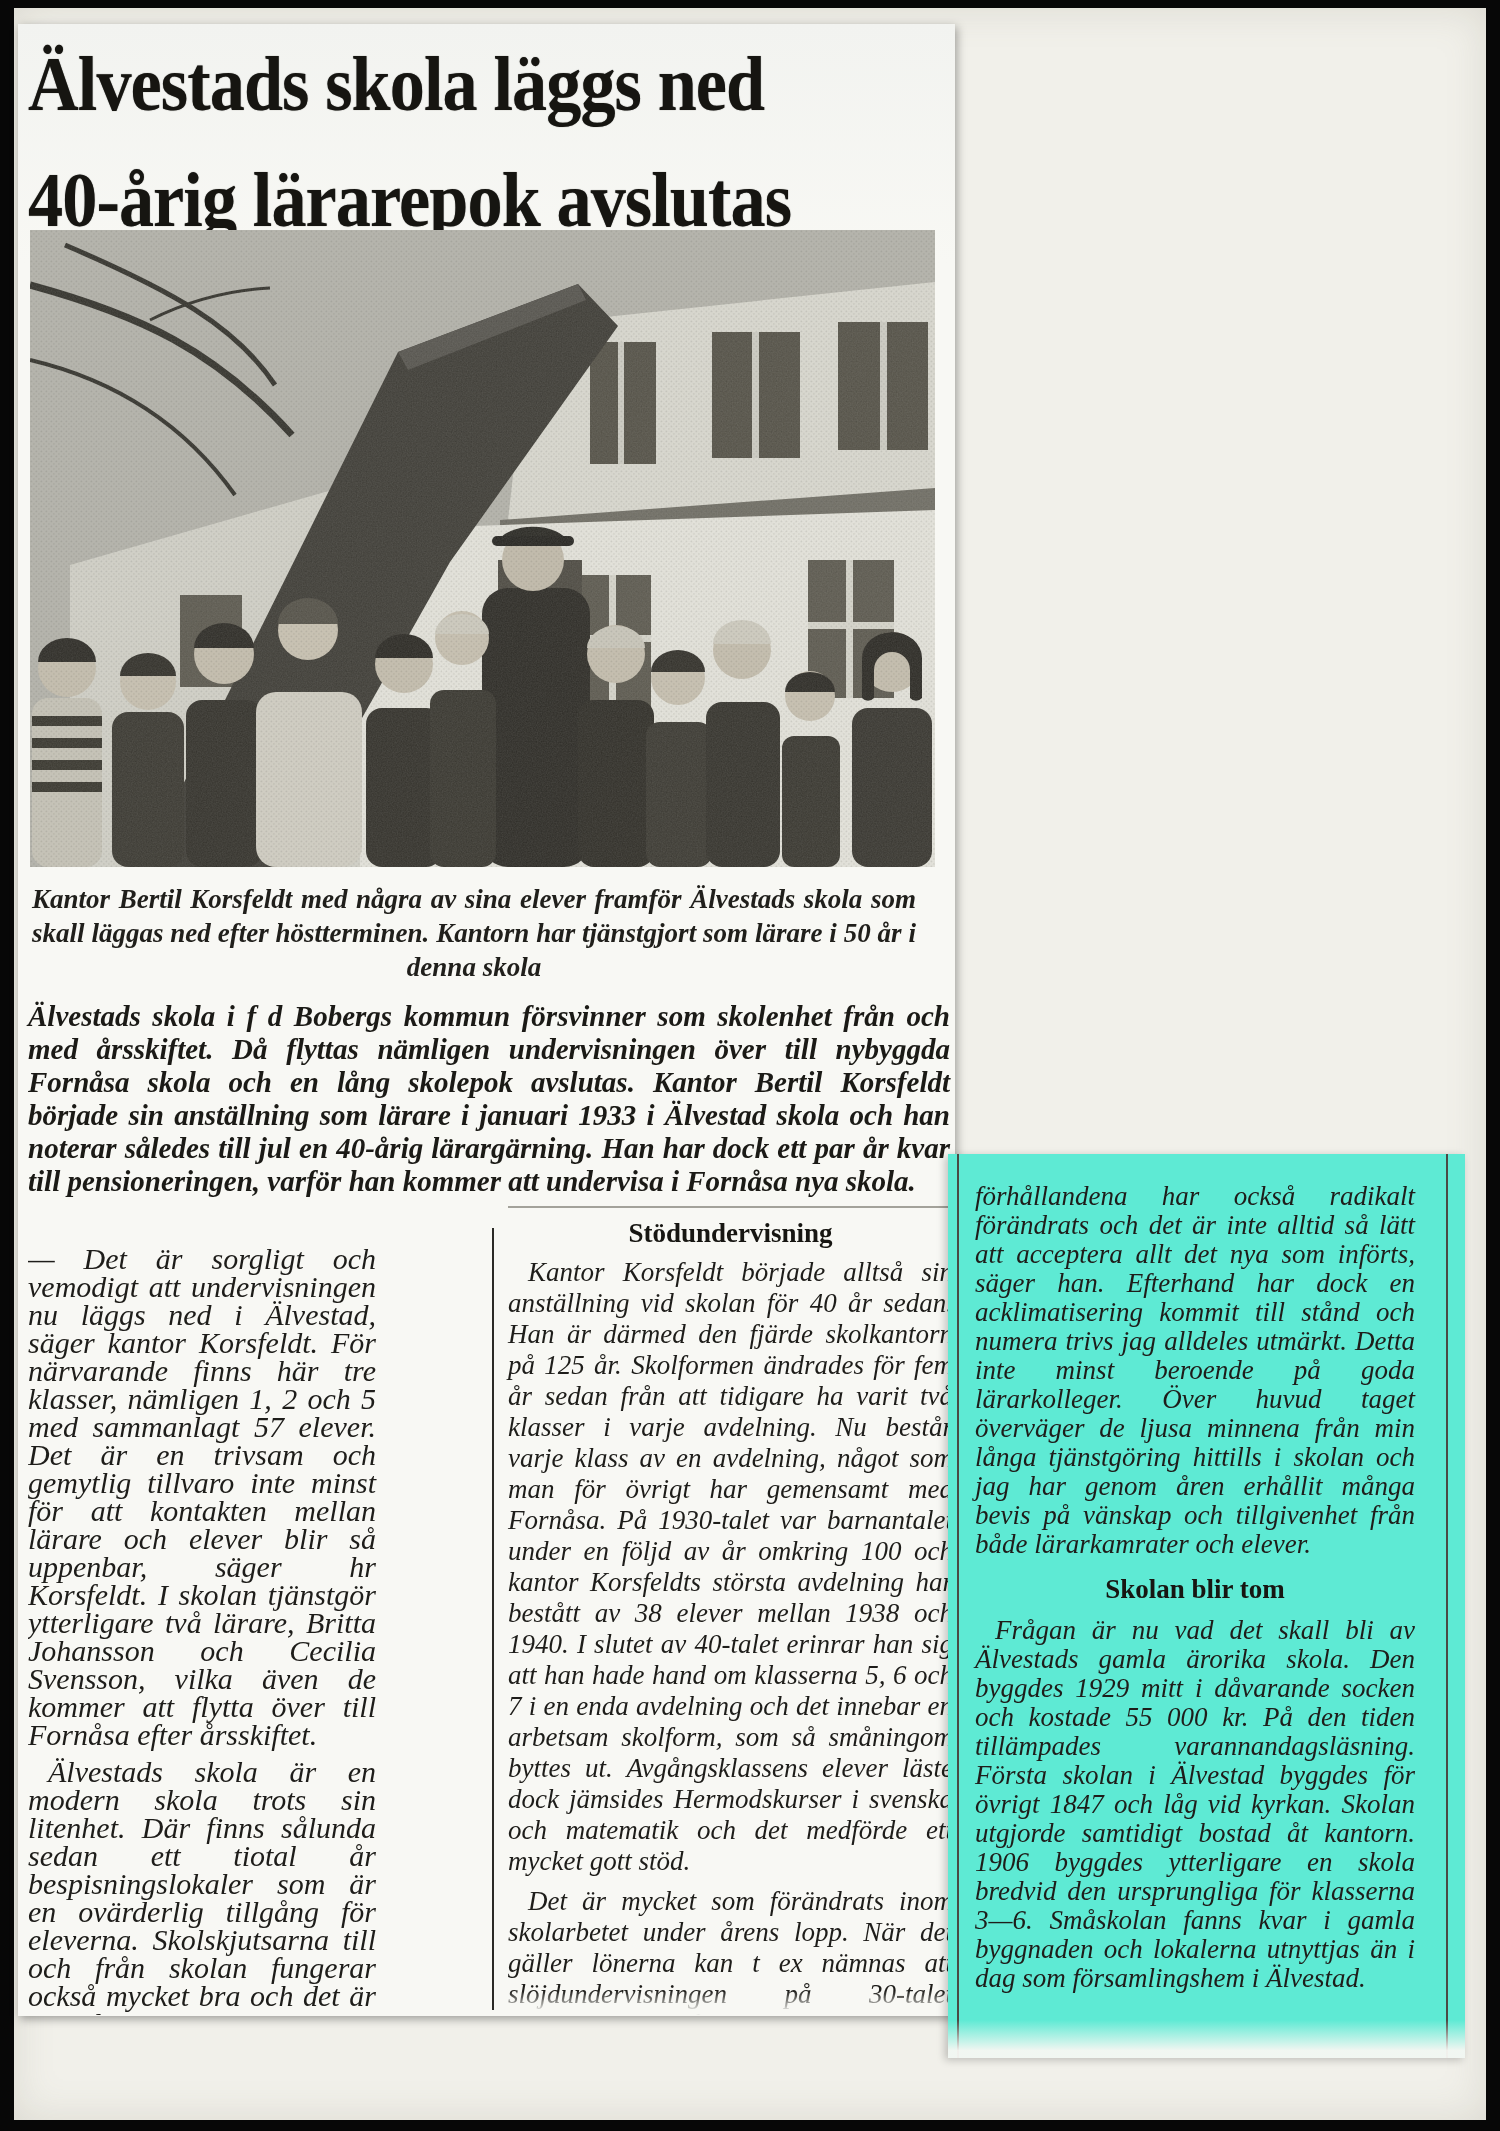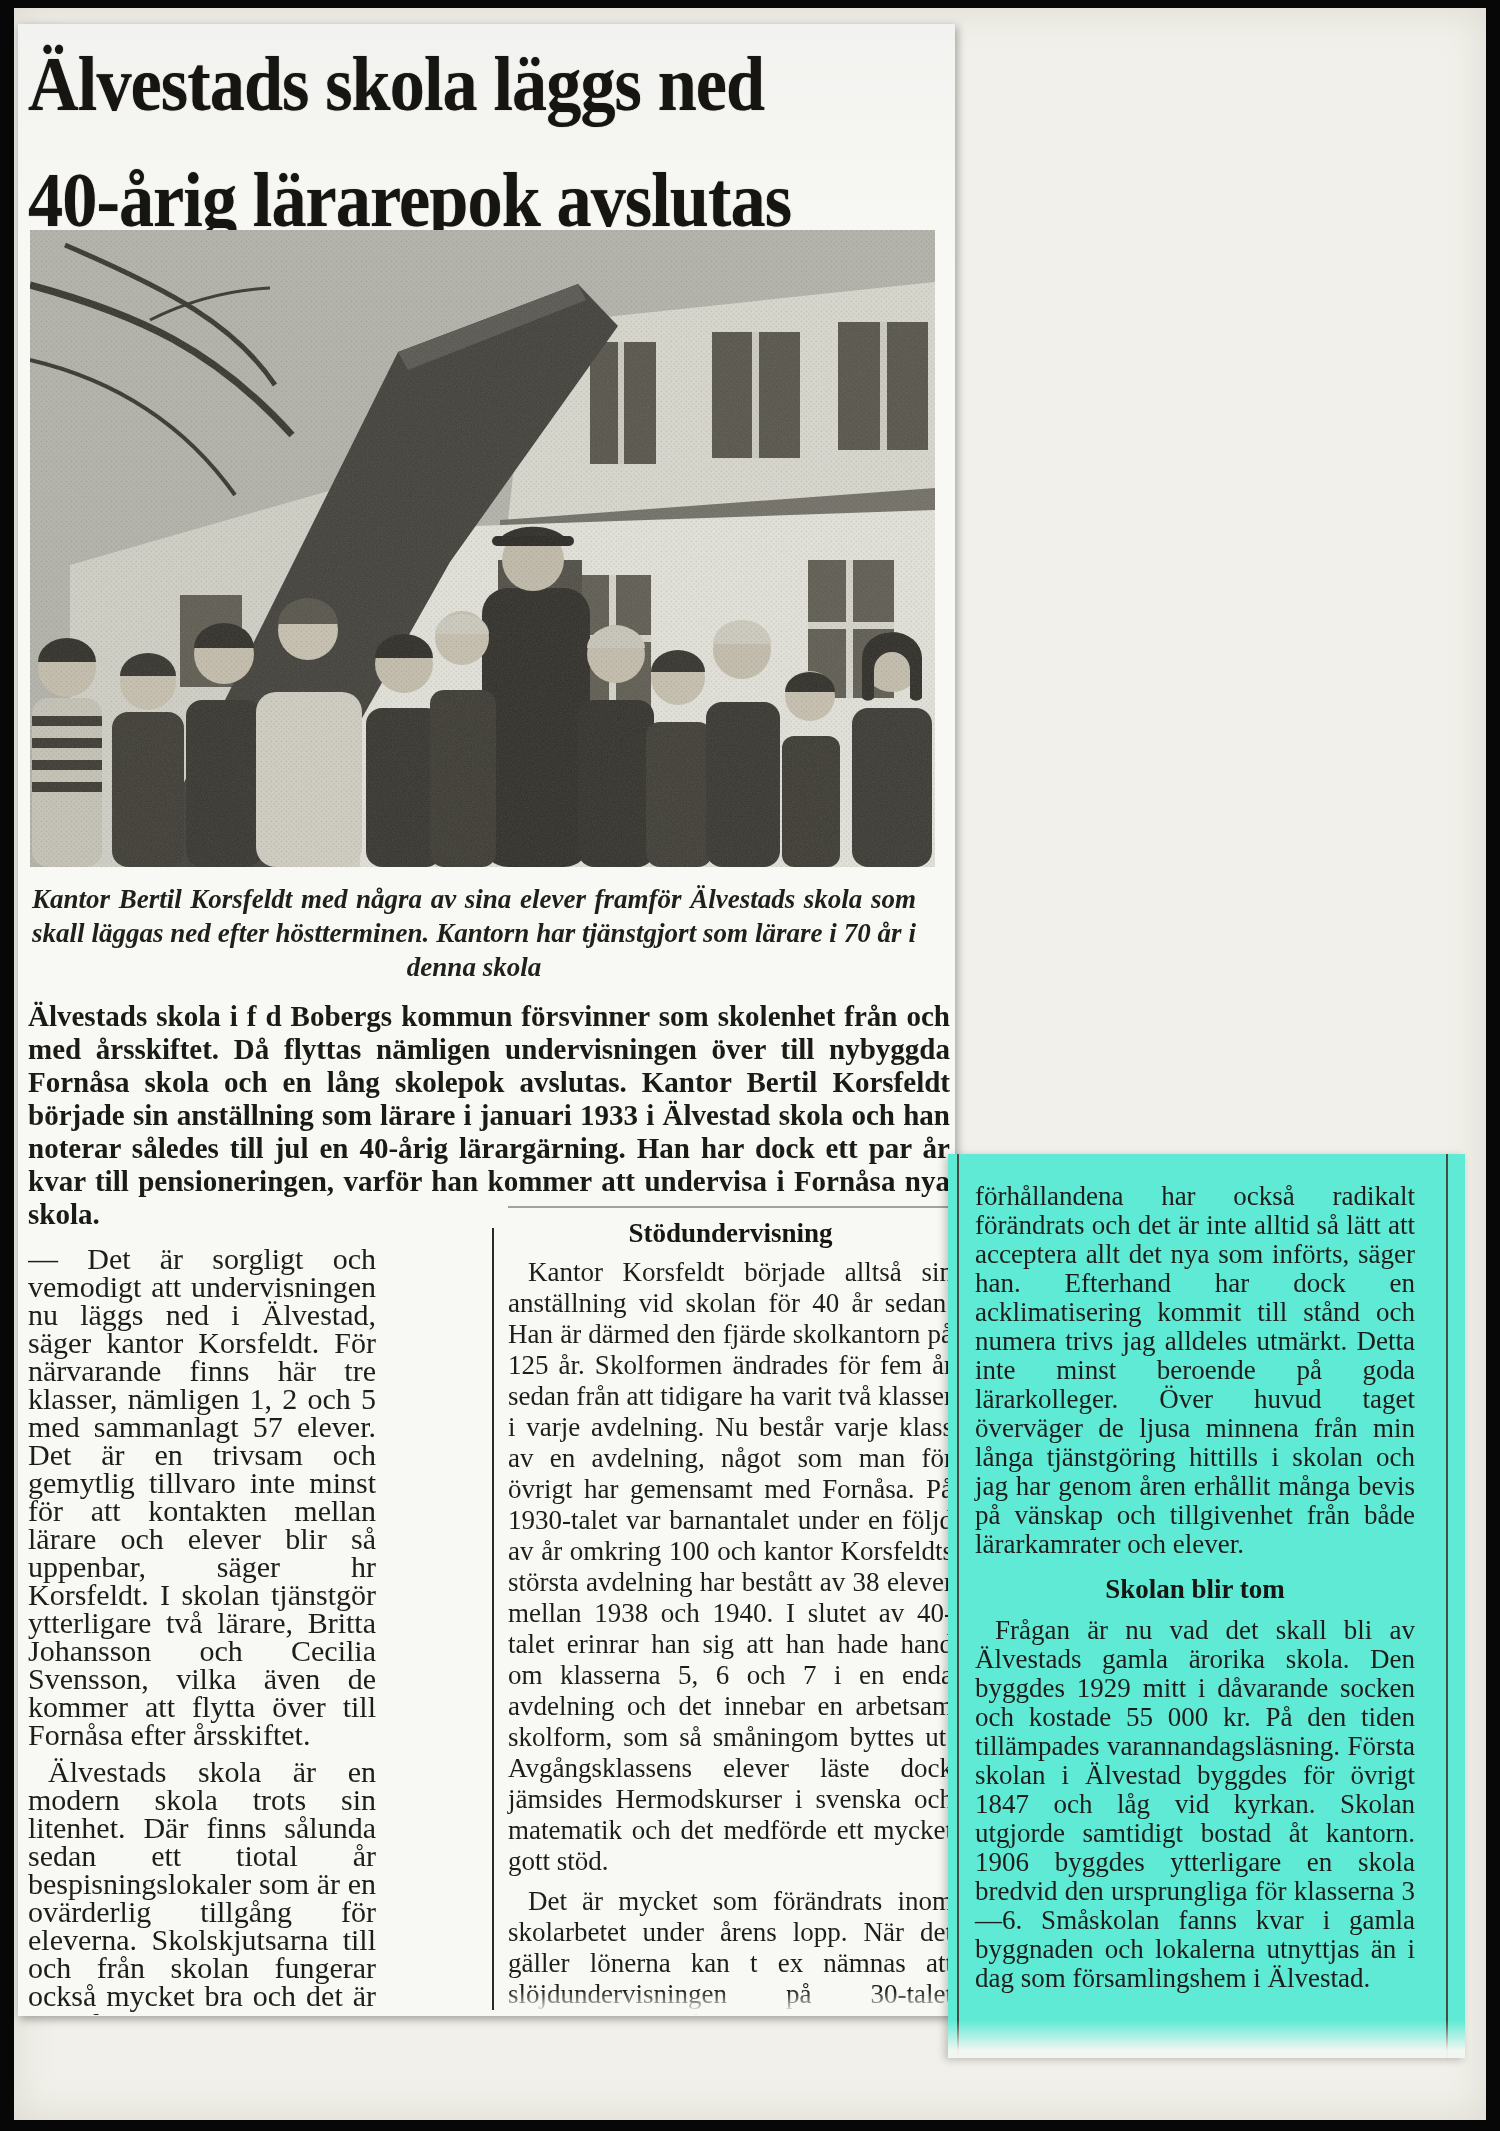--- a/index.html
+++ b/index.html
@@ -16,21 +16,21 @@
             font-size:78px;line-height:108px;letter-spacing:-1px;transform:scaleX(.9);transform-origin:left top;
             text-shadow:0 0 1px rgba(20,20,16,.6);}
   #headline-1{top:30px;}
   #headline-2{top:146px;}
   #photo{position:absolute;left:30px;top:230px;width:905px;height:637px;}
   #caption{position:absolute;left:32px;top:882px;width:884px;font-size:27px;line-height:34px;
            font-weight:700;font-style:italic;text-align:justify;text-align-last:center;color:#201f1b;}
   #lead{position:absolute;left:28px;top:1000px;width:922px;font-size:29px;line-height:33px;
         font-weight:700;text-align:justify;color:#1b1a16;}
   #columns{position:absolute;left:28px;top:1200px;width:927px;height:815px;overflow:hidden;}
-  .bodytext{text-align:justify;hyphens:auto;}
+  .bodytext{text-align:justify;hyphens:auto;font-style:italic;}
   #col-left{position:absolute;left:0;top:45px;width:348px;font-size:30px;line-height:28px;}
   #col-left p,#col-mid p,#col-right p{margin:0;}
   .para-gap{margin-top:9px !important;}
   .indent{text-indent:20px;}
   #vrule-lm{position:absolute;left:464px;top:28px;width:2px;height:782px;background:#2b2a26;}
   #col-mid{position:absolute;left:480px;top:0;width:445px;font-size:27px;line-height:31px;}
   #mid-toprule{height:0;border-top:2px solid #a3a29a;margin-top:6px;}
   .col-heading{font-weight:700;text-align:center;font-size:27px;margin:10px 0 8px 0;color:#171612;}
   #fade-mid{position:absolute;left:480px;bottom:0;width:445px;height:24px;
             background:linear-gradient(180deg,rgba(248,248,244,0) 0%,rgba(248,248,244,.95) 85%);}
@@ -149,21 +149,21 @@
           <path d="M755,462 a25,20 0 0 1 50,0 z" fill="#2e2c27"></path>
         <rect x="822" y="478" width="80" height="159" rx="16" fill="#393731"></rect>
         <circle cx="862" cy="432" r="30" fill="#c6bfaf"></circle>
         <path d="M832,428 a30,26 0 0 1 60,0 l0,40 a8,8 0 0 1 -12,0 l0,-28 a18,18 0 0 0 -36,0 l0,28 a8,8 0 0 1 -12,0 z" fill="#2c2a25"></path>
       </g>
     </g>
     <rect width="905" height="637" fill="url(#ht)"></rect>
     <rect width="905" height="637" filter="url(#grain)" opacity="0.5"></rect>
   </svg>
 
-  <div id="caption">Kantor Bertil Korsfeldt med några av sina elever framför Älvestads skola som skall läggas ned efter höstterminen. Kantorn har tjänstgjort som lärare i 70 år i denna skola</div>
+  <div id="caption">Kantor Bertil Korsfeldt med några av sina elever framför Älvestads skola som skall läggas ned efter höstterminen. Kantorn har tjänstgjort som lärare i 50 år i denna skola</div>
 
   <div id="lead" class="bodytext">Älvestads skola i f d Bobergs kommun försvinner som skolenhet från och med årsskiftet. Då flyttas nämligen undervisningen över till nybyggda Fornåsa skola och en lång skolepok avslutas. Kantor Bertil Korsfeldt började sin anställning som lärare i januari 1933 i Älvestad skola och han noterar således till jul en 40-årig lärargärning. Han har dock ett par år kvar till pensioneringen, varför han kommer att undervisa i Fornåsa nya skola.</div>
 
   <div id="columns">
     <div id="col-left" class="bodytext">
       <p>— Det är sorgligt och vemodigt att undervisningen nu läggs ned i Älvestad, säger kantor Korsfeldt. För närvarande finns här tre klasser, nämligen 1, 2 och 5 med sammanlagt 57 elever. Det är en trivsam och gemytlig tillvaro inte minst för att kontakten mellan lärare och elever blir så uppenbar, säger hr Korsfeldt. I skolan tjänstgör ytterligare två lärare, Britta Johansson och Cecilia Svensson, vilka även de kommer att flytta över till Fornåsa efter årsskiftet.</p>
       <p class="para-gap indent">Älvestads skola är en modern skola trots sin litenhet. Där finns sålunda sedan ett tiotal år bespisningslokaler som är en ovärderlig tillgång för eleverna. Skolskjutsarna till och från skolan fungerar också mycket bra och det är egentligen ingenting som vi skulle vilja ha utbytt, säger hr Korsfeldt. Däremot skulle vi önska att flyttningen till Fornåsa skola hade skett sommartid. Omflyttningen tar säkert sin beskärda del i anspråk och det blir inte mycket tid över om man räknar bort alla helgdagar un-</p>
     </div>
     <div id="vrule-lm"></div>
     <div id="col-mid">

